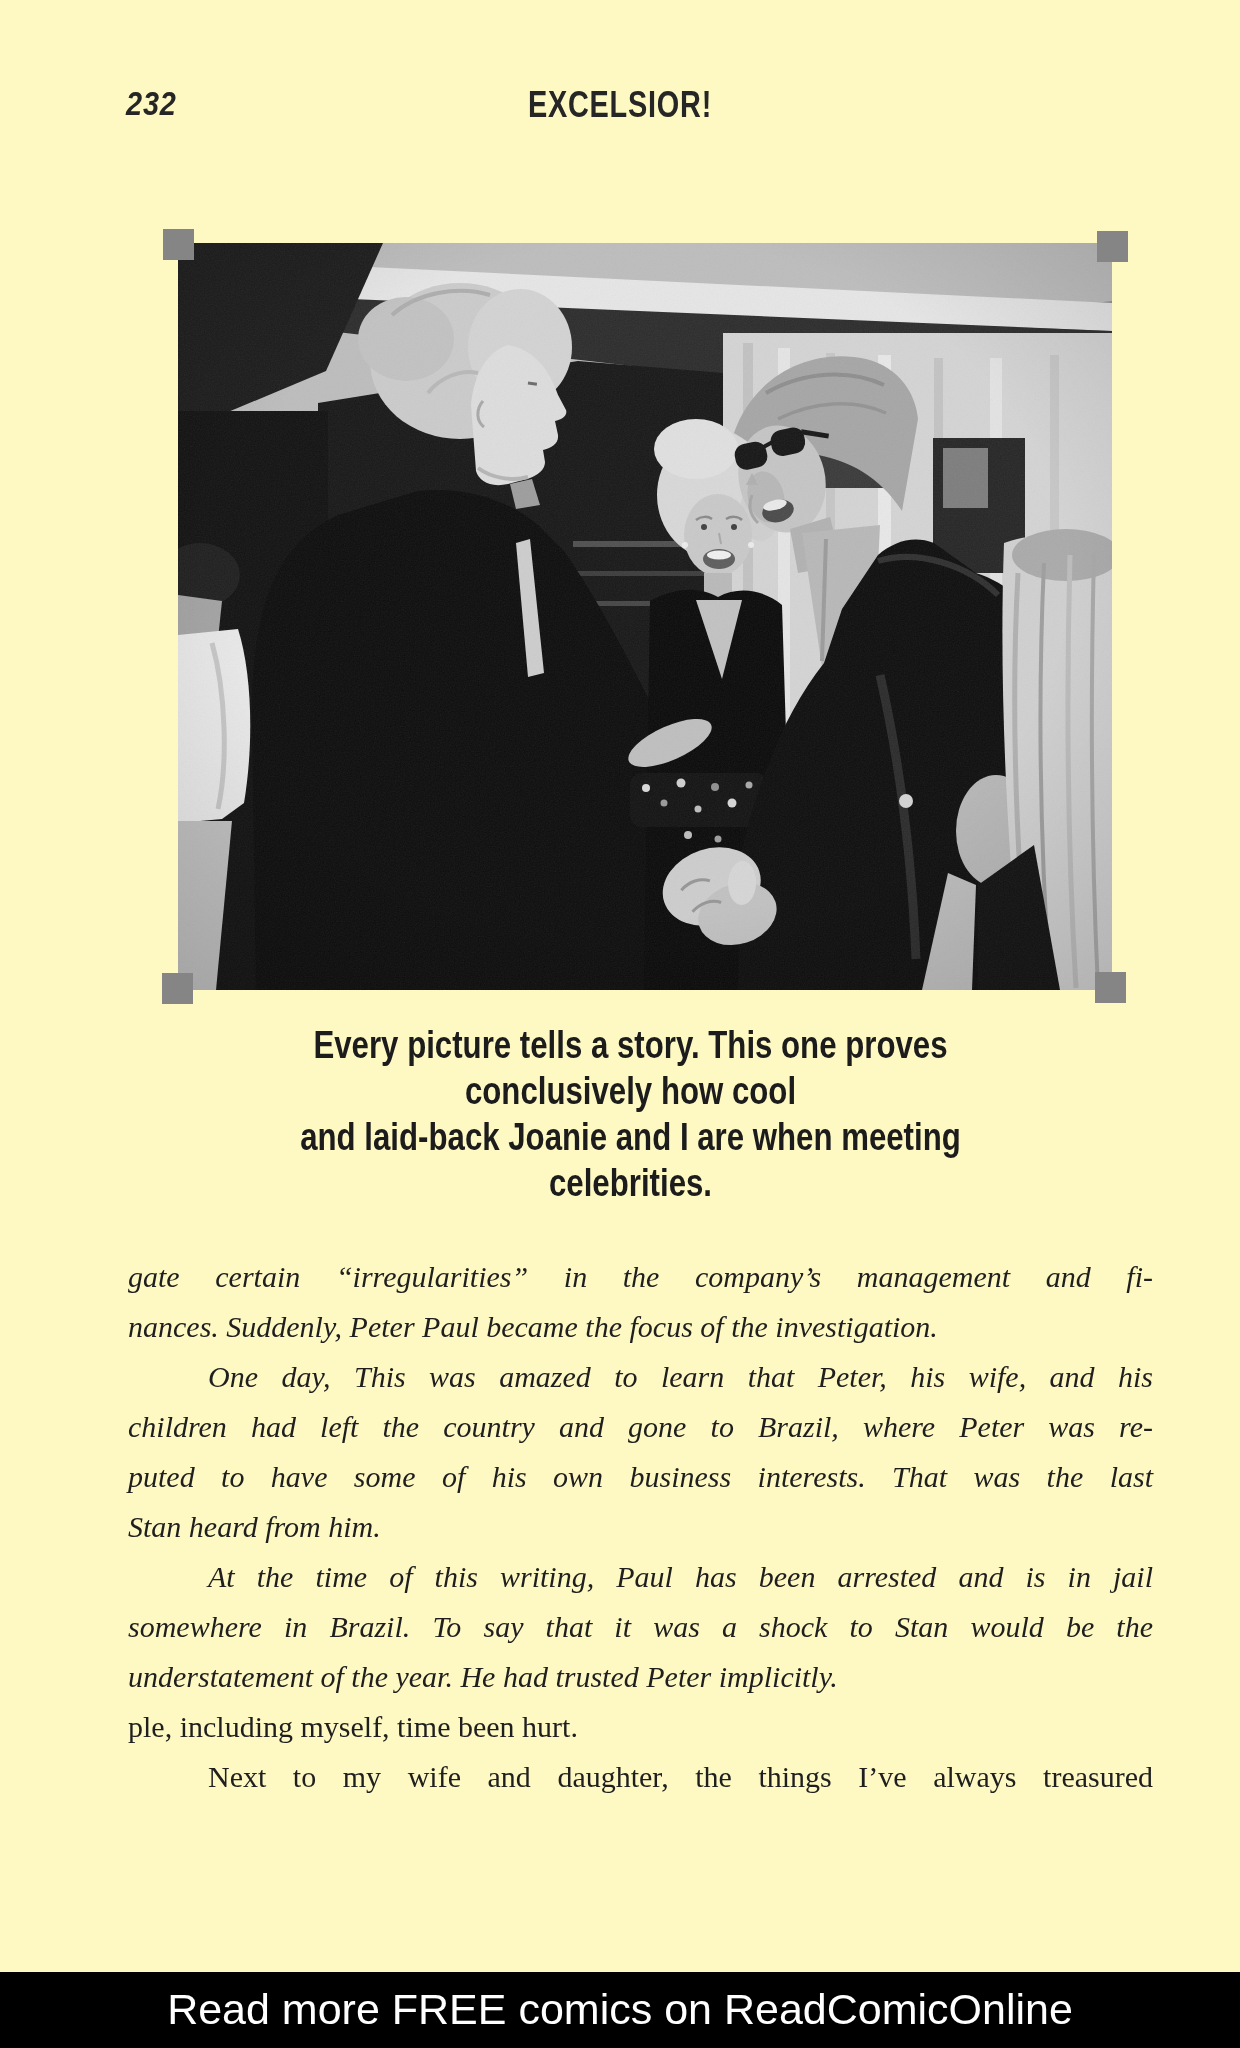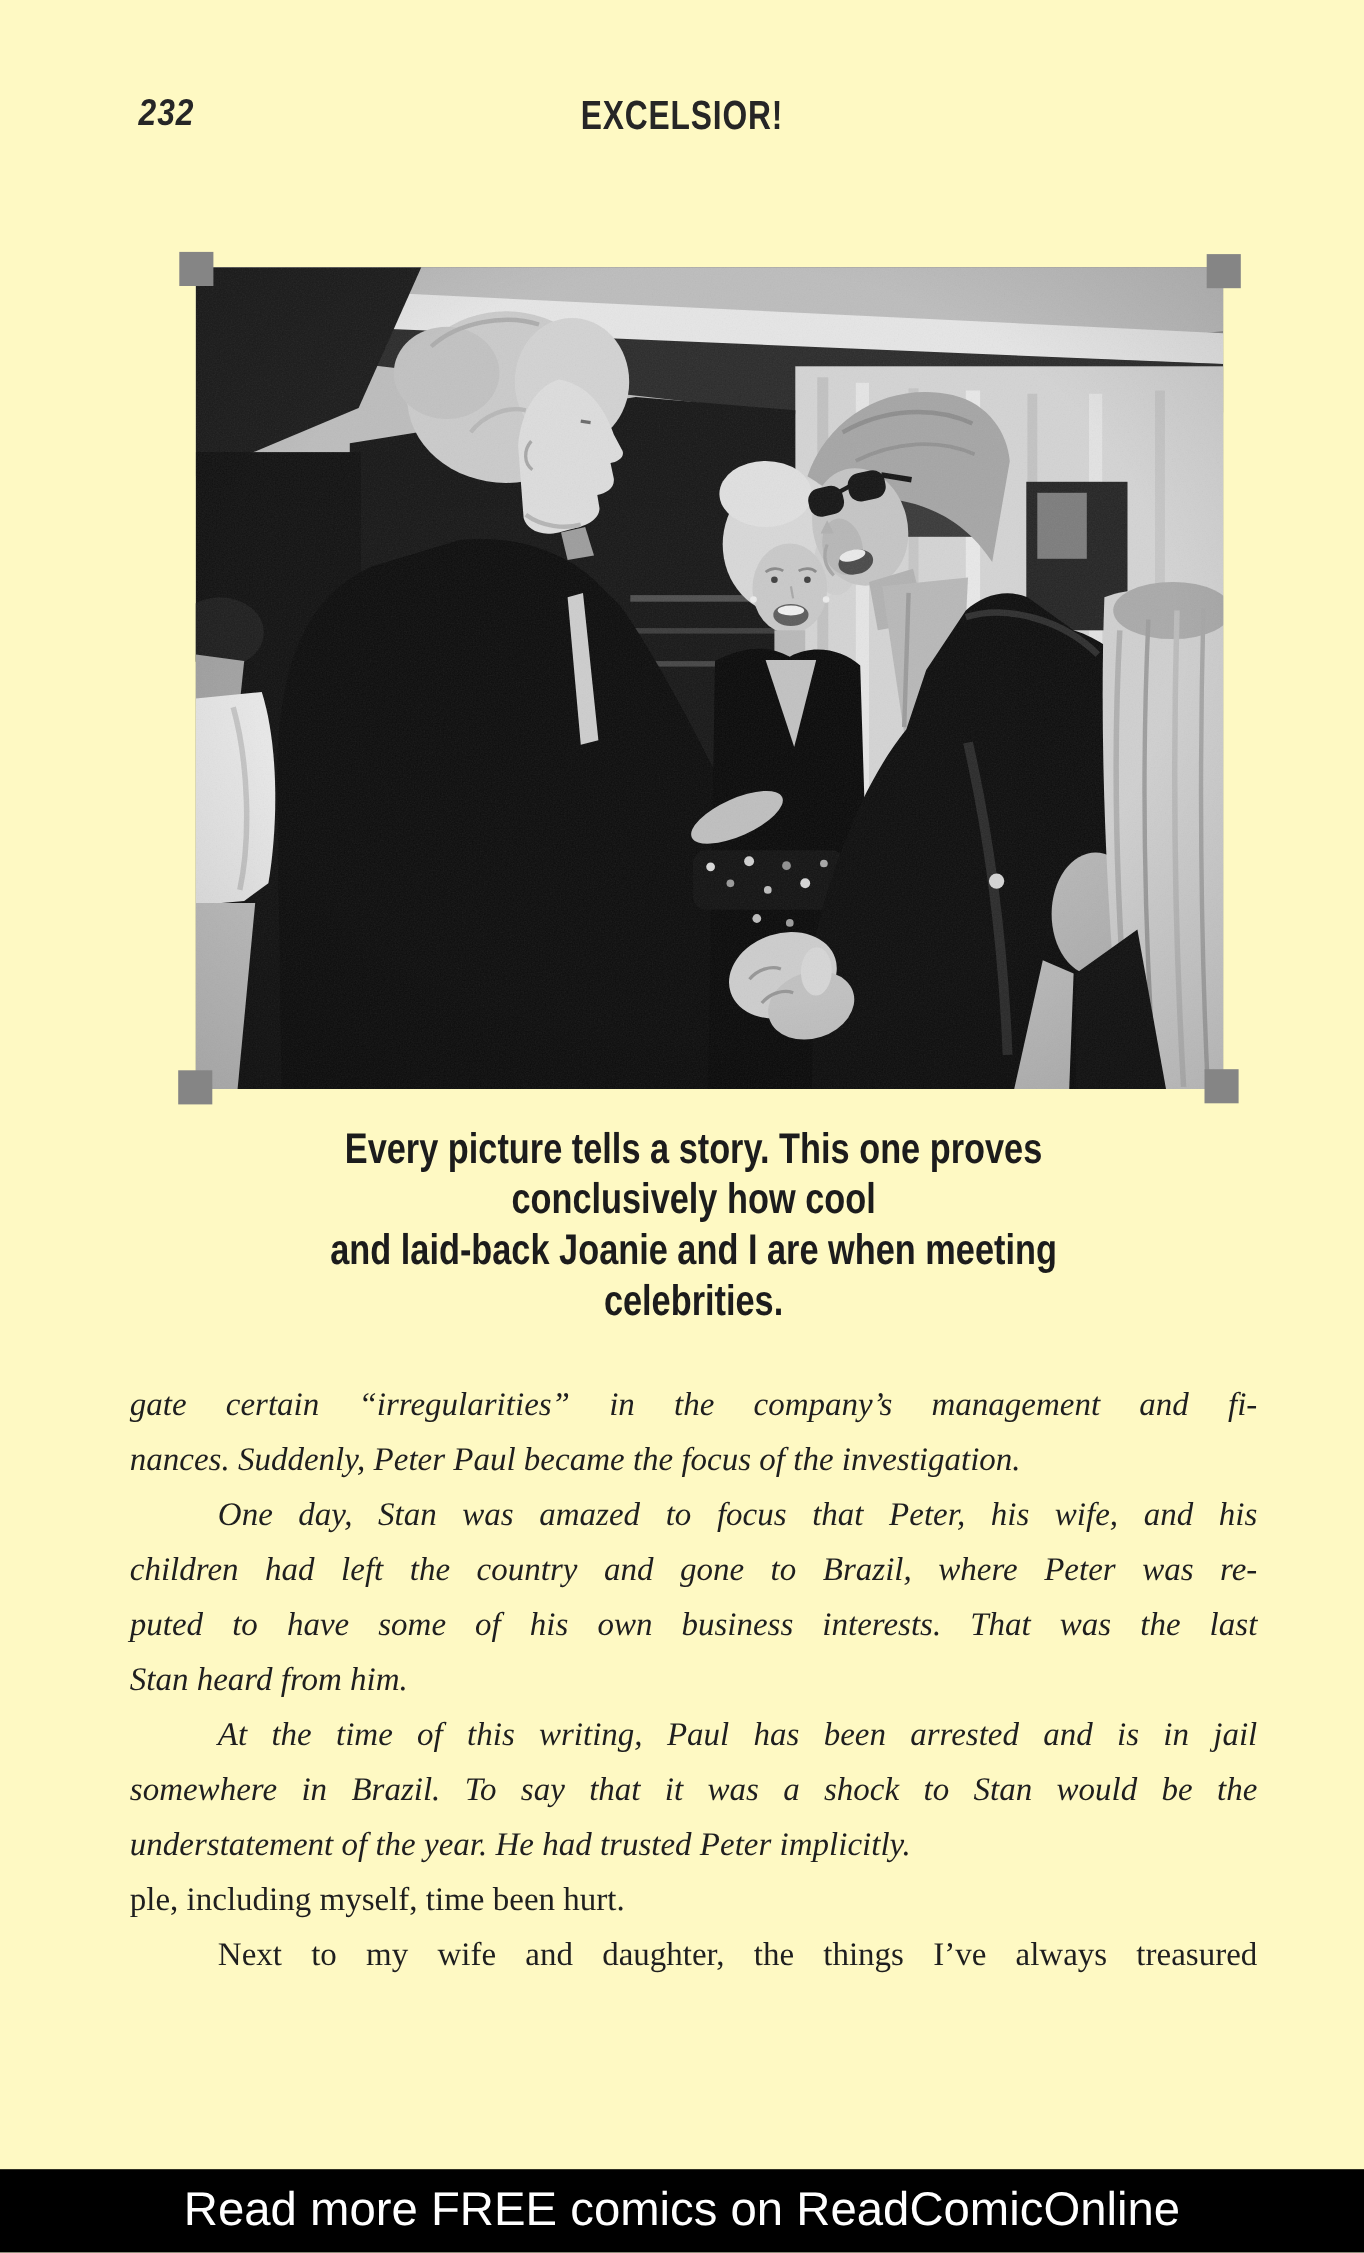--- a/index.html
+++ b/index.html
@@ -32,21 +32,21 @@
   .handle.bl{left:-16px;bottom:-14px;}
   .handle.br{right:-14px;bottom:-13px;}
   
   .caption{
     position:absolute;left:118px;top:1022px;width:1025px;text-align:center;
     font-family:"Liberation Sans",sans-serif;font-weight:bold;
     font-size:39px;line-height:46px;color:#1c1c1c;
     transform:scaleX(.8);transform-origin:center;
   }
   
-  .bodytext{position:absolute;left:118px;top:1252px;width:1025px;}
+  .bodytext{position:absolute;left:128px;top:1252px;width:1025px;}
   .ln{font-size:30px;line-height:50px;color:#1f1f1f;white-space:normal;}
   .it{font-style:italic;}
   .just{text-align:justify;text-align-last:justify;}
   .ind{padding-left:80px;}
   .gap{margin-top:48px;}
   
   .banner{
     position:absolute;left:0;top:1972px;width:100%;height:76px;background:#000000;
     color:#ffffff;font-family:"Liberation Sans",sans-serif;font-weight:normal;
     font-size:43px;line-height:74px;text-align:center;cursor:pointer;
@@ -216,21 +216,21 @@
   </figure>
 
   <div class="caption">
     <div>Every picture tells a story. This one proves conclusively how cool</div>
     <div>and laid-back Joanie and I are when meeting celebrities.</div>
   </div>
 
   <main class="bodytext">
     <div class="ln it just">gate certain “irregularities” in the company’s management and fi-</div>
     <div class="ln it">nances. Suddenly, Peter Paul became the focus of the investigation.</div>
-    <div class="ln it just ind">One day, Stan was amazed to focus that Peter, his wife, and his</div>
+    <div class="ln it just ind">One day, This was amazed to learn that Peter, his wife, and his</div>
     <div class="ln it just">children had left the country and gone to Brazil, where Peter was re-</div>
     <div class="ln it just">puted to have some of his own business interests. That was the last</div>
     <div class="ln it">Stan heard from him.</div>
     <div class="ln it just ind">At the time of this writing, Paul has been arrested and is in jail</div>
     <div class="ln it just">somewhere in Brazil. To say that it was a shock to Stan would be the</div>
     <div class="ln it">understatement of the year. He had trusted Peter implicitly.</div>
     <div class="ln">ple, including myself, time been hurt.</div>
     <div class="ln just ind">Next to my wife and daughter, the things I’ve always treasured</div>
   </main>
 

